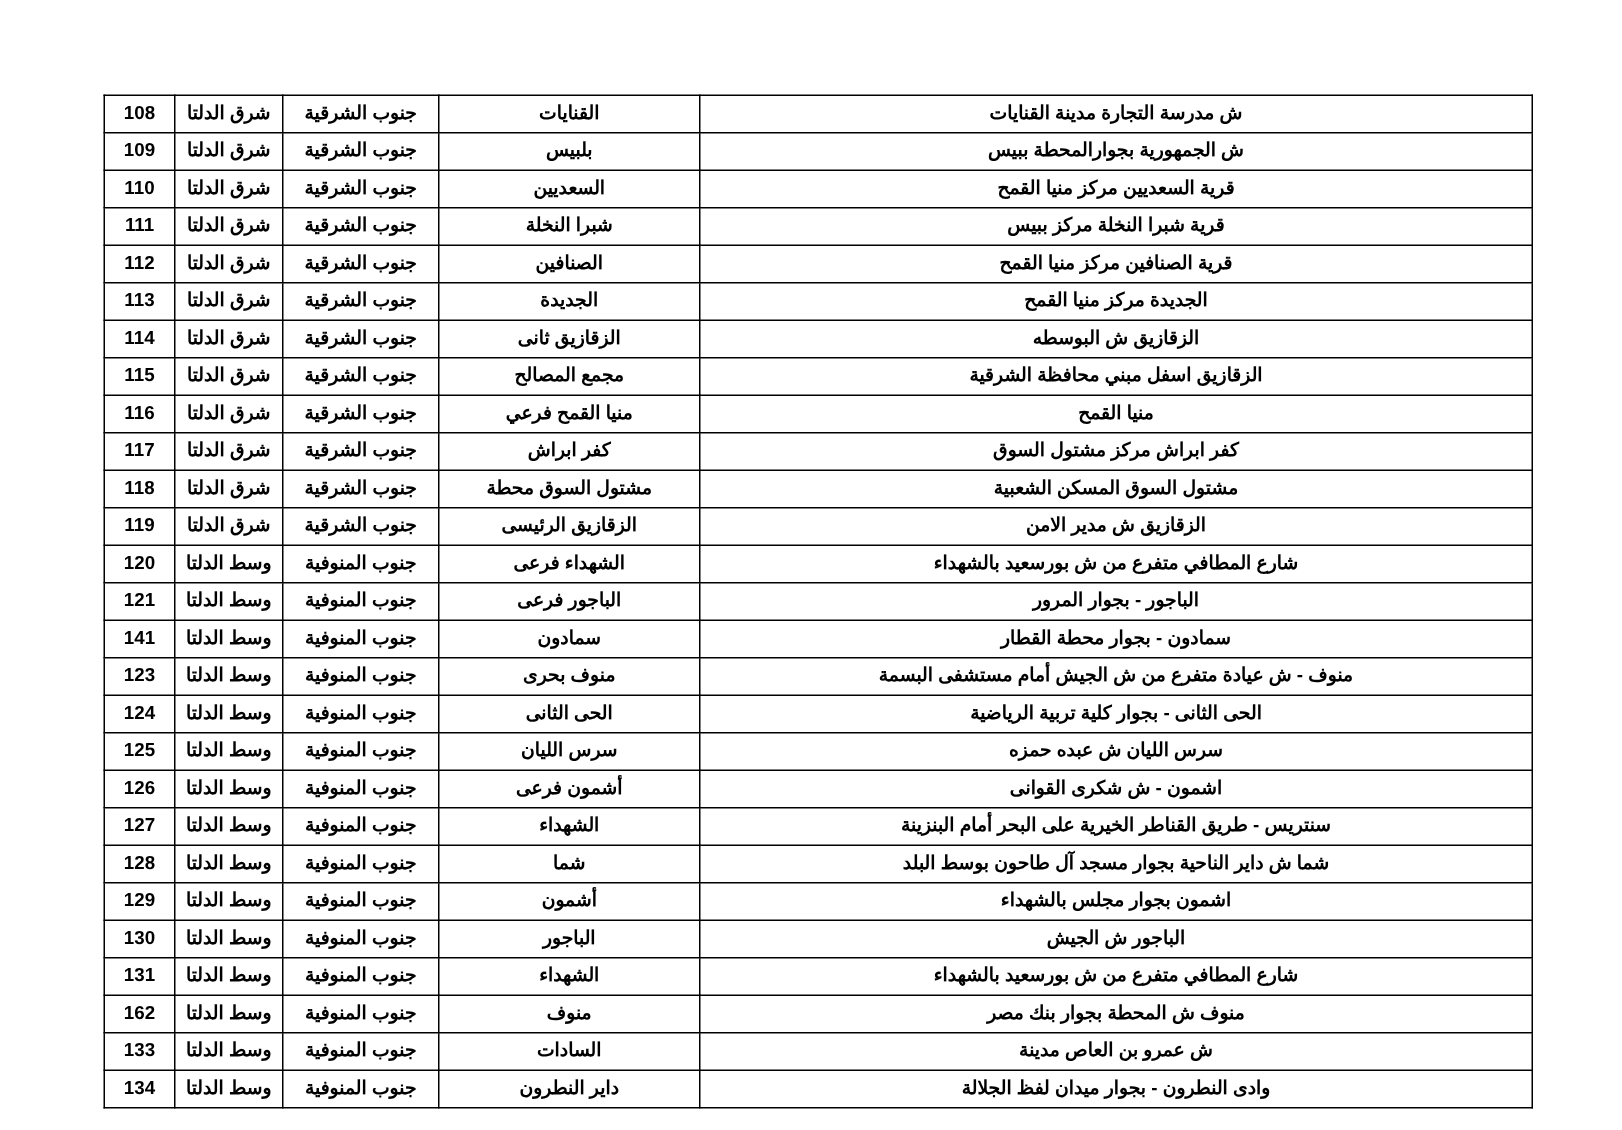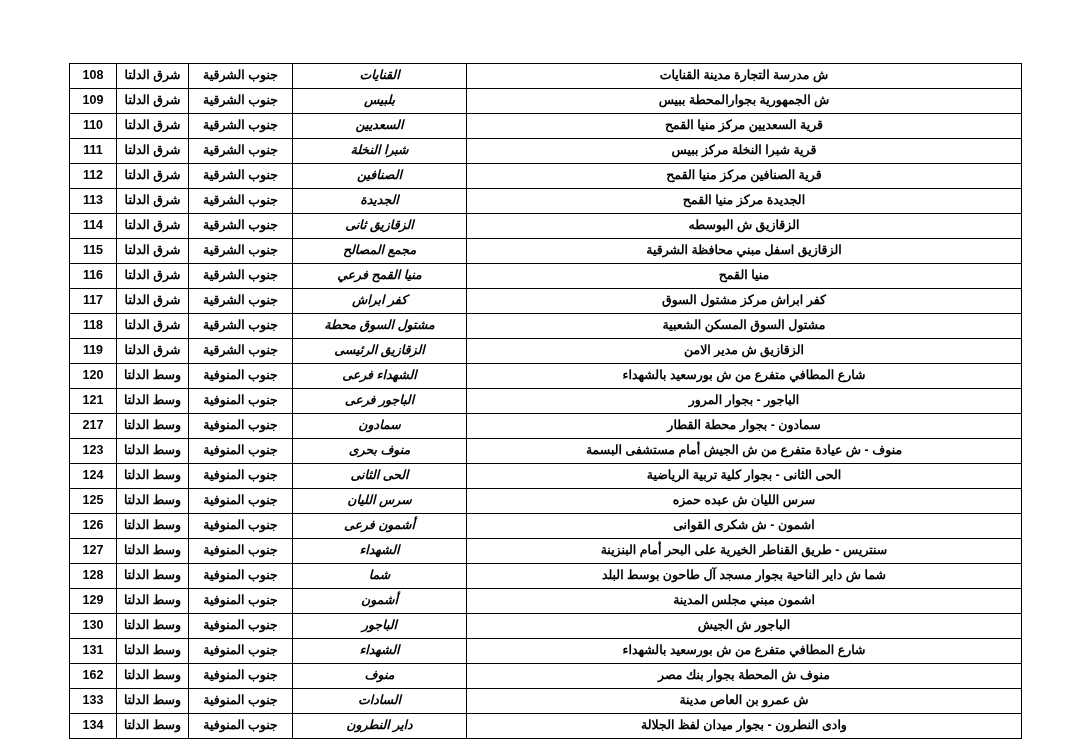--- a/index.html
+++ b/index.html
@@ -46,21 +46,21 @@
   }
   col.c-num    { width: 47px; }
   col.c-reg    { width: 72px; }
   col.c-sub    { width: 104px; }
   col.c-name   { width: 174px; }
   col.c-addr   { width: 555px; }
 
   td.num  { font-size: 13px; }
   td.reg  { font-size: 12.5px; }
   td.sub  { font-size: 12.5px; }
-  td.name { font-size: 12.5px; font-style: italic; }
+  td.name { font-size: 12.5px; }
   td.addr { font-size: 12.5px; }
 </style>
 </head>
 <body>
 
 <div class="page">
   <div class="table-wrap">
     <table class="data-table">
       <colgroup>
         <col class="c-addr">
@@ -166,21 +166,21 @@
             <td class="name">الباجور فرعى</td>
             <td class="sub">جنوب المنوفية</td>
             <td class="reg">وسط الدلتا</td>
             <td class="num">121</td>
           </tr>
           <tr>
             <td class="addr">سمادون - بجوار محطة القطار</td>
             <td class="name">سمادون</td>
             <td class="sub">جنوب المنوفية</td>
             <td class="reg">وسط الدلتا</td>
-            <td class="num">217</td>
+            <td class="num">141</td>
           </tr>
           <tr>
             <td class="addr">منوف - ش عيادة متفرع من ش الجيش أمام مستشفى البسمة</td>
             <td class="name">منوف بحرى</td>
             <td class="sub">جنوب المنوفية</td>
             <td class="reg">وسط الدلتا</td>
             <td class="num">123</td>
           </tr>
           <tr>
             <td class="addr">الحى الثانى - بجوار كلية تربية الرياضية</td>
@@ -211,21 +211,21 @@
             <td class="num">127</td>
           </tr>
           <tr>
             <td class="addr">شما ش داير الناحية بجوار مسجد آل طاحون بوسط البلد</td>
             <td class="name">شما</td>
             <td class="sub">جنوب المنوفية</td>
             <td class="reg">وسط الدلتا</td>
             <td class="num">128</td>
           </tr>
           <tr>
-            <td class="addr">اشمون مبني مجلس المدينة</td>
+            <td class="addr">اشمون بجوار مجلس بالشهداء</td>
             <td class="name">أشمون</td>
             <td class="sub">جنوب المنوفية</td>
             <td class="reg">وسط الدلتا</td>
             <td class="num">129</td>
           </tr>
           <tr>
             <td class="addr">الباجور ش الجيش</td>
             <td class="name">الباجور</td>
             <td class="sub">جنوب المنوفية</td>
             <td class="reg">وسط الدلتا</td>

